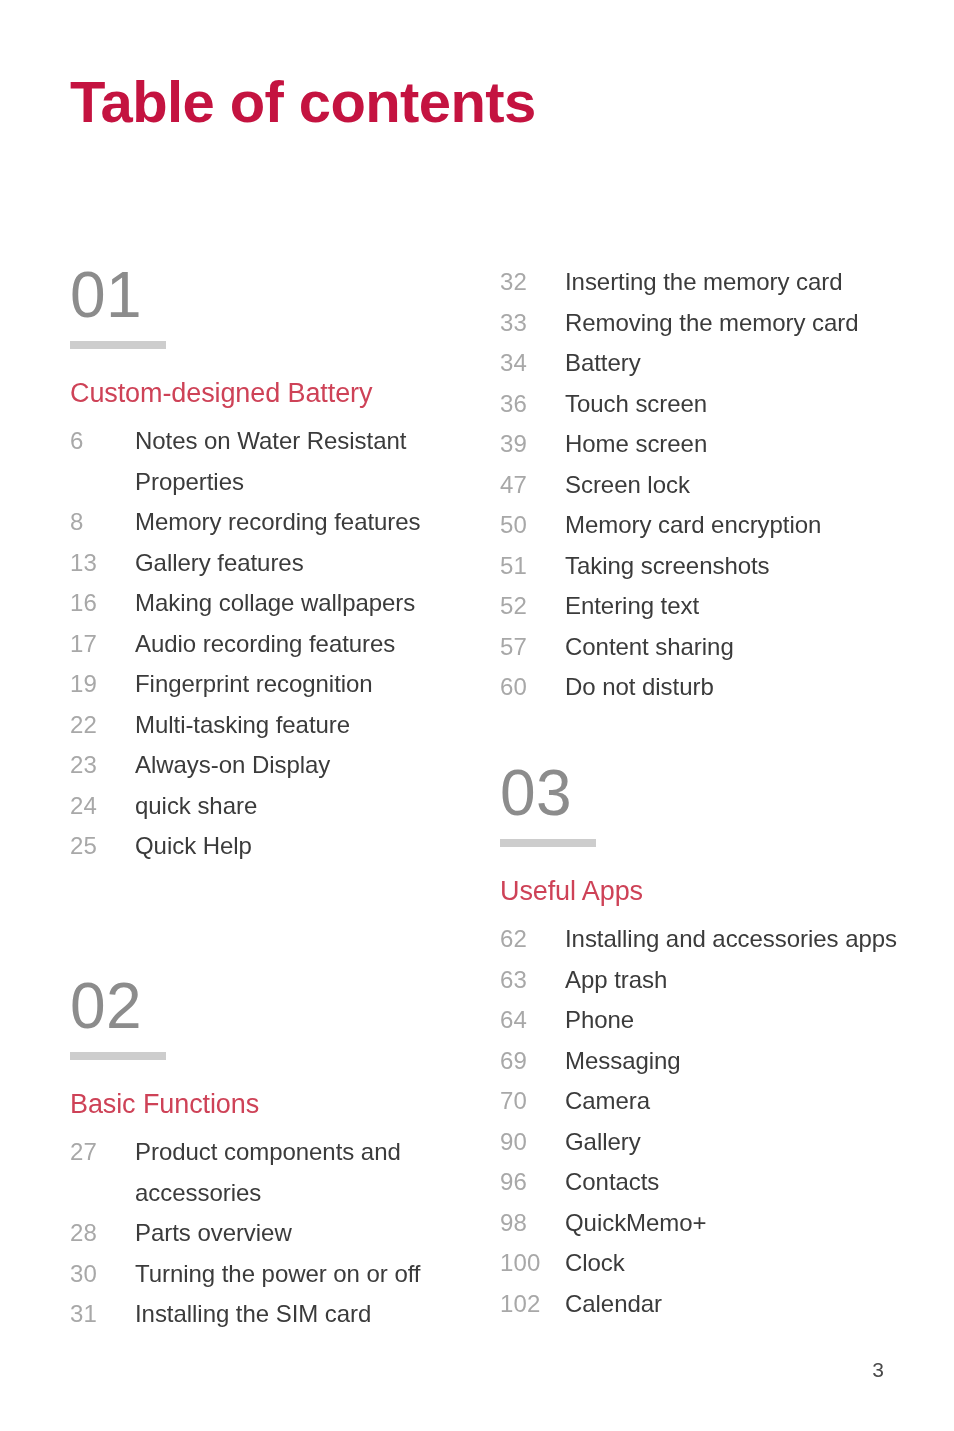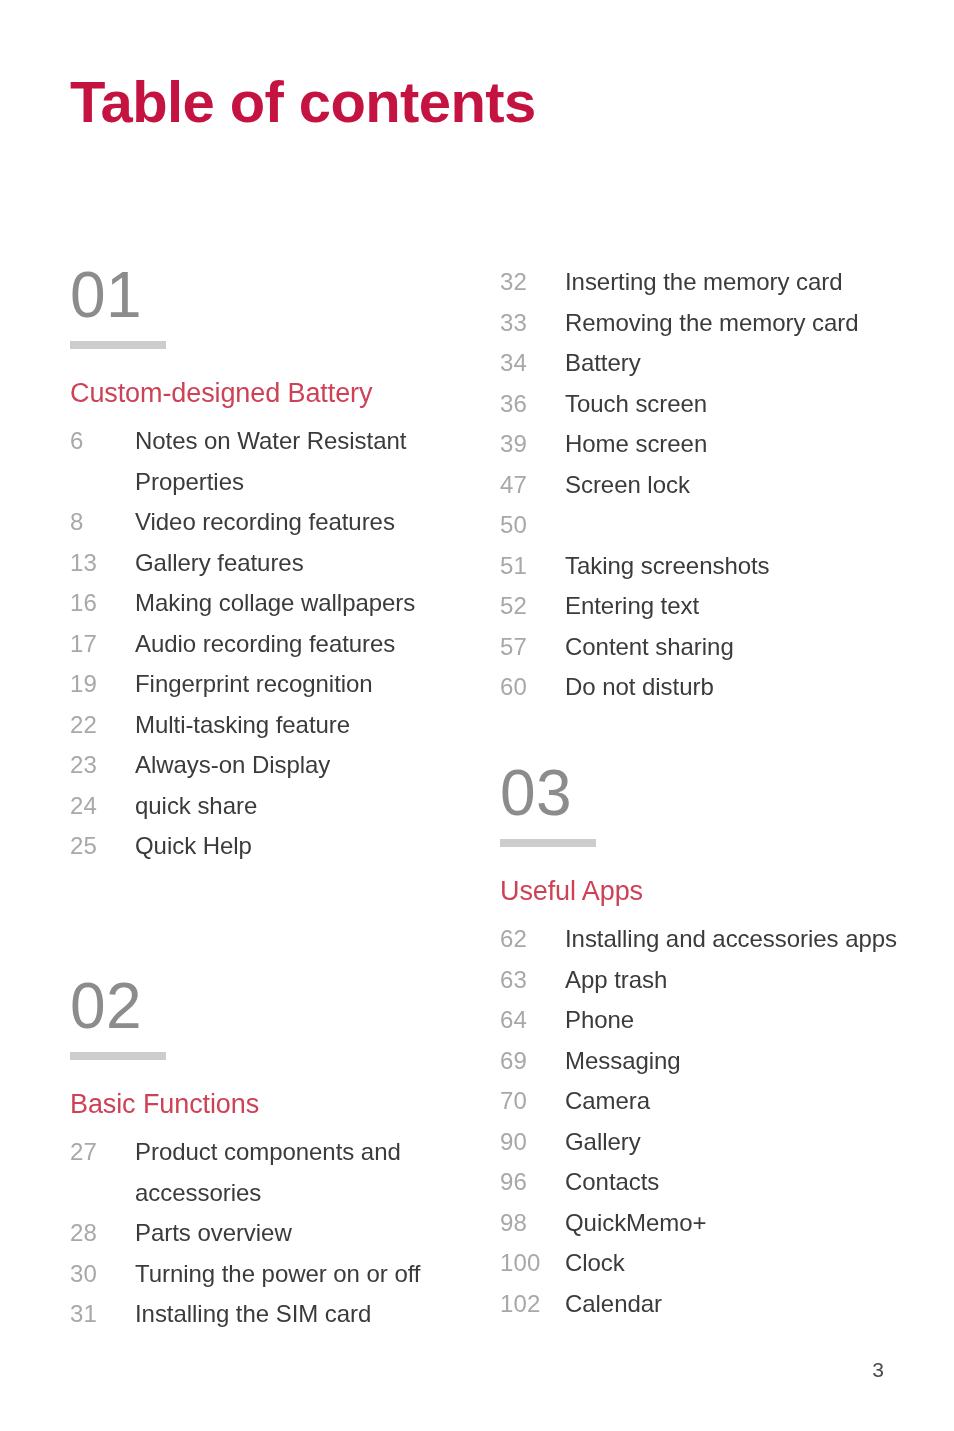--- a/index.html
+++ b/index.html
@@ -136,21 +136,21 @@
         <div class="section-number">01</div>
         <div class="section-rule"></div>
         <div class="section-heading">Custom-designed Battery</div>
         <ul class="toc-list">
           <li class="toc-item">
             <span class="toc-page">6</span>
             <span class="toc-label">Notes on Water Resistant Properties</span>
           </li>
           <li class="toc-item">
             <span class="toc-page">8</span>
-            <span class="toc-label">Video recording features</span>
+            <span class="toc-label">Memory recording features</span>
           </li>
           <li class="toc-item">
             <span class="toc-page">13</span>
             <span class="toc-label">Gallery features</span>
           </li>
           <li class="toc-item">
             <span class="toc-page">16</span>
             <span class="toc-label">Making collage wallpapers</span>
           </li>
           <li class="toc-item">
@@ -229,20 +229,21 @@
           <li class="toc-item">
             <span class="toc-page">39</span>
             <span class="toc-label">Home screen</span>
           </li>
           <li class="toc-item">
             <span class="toc-page">47</span>
             <span class="toc-label">Screen lock</span>
           </li>
           <li class="toc-item">
             <span class="toc-page">50</span>
+            <span class="toc-label">Memory card encryption</span>
           </li>
           <li class="toc-item">
             <span class="toc-page">51</span>
             <span class="toc-label">Taking screenshots</span>
           </li>
           <li class="toc-item">
             <span class="toc-page">52</span>
             <span class="toc-label">Entering text</span>
           </li>
           <li class="toc-item">

